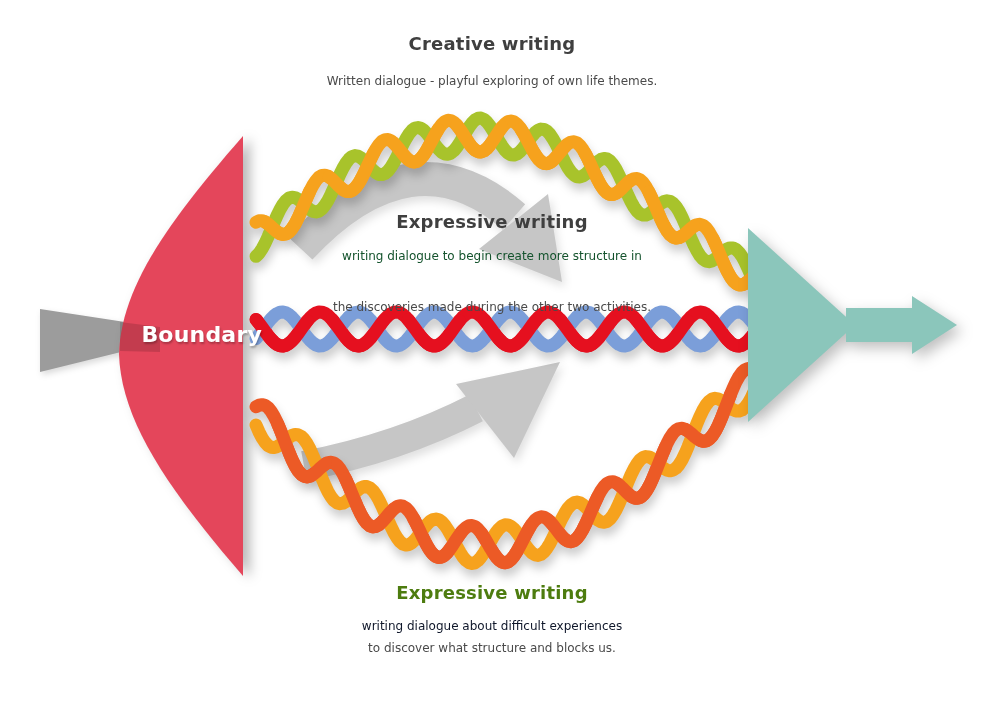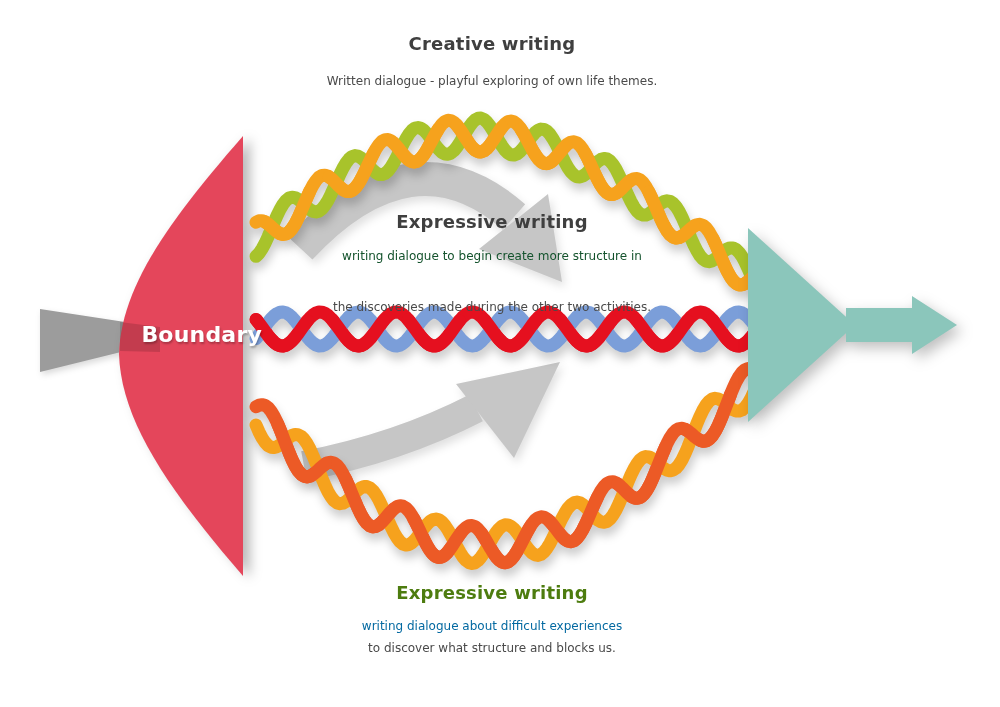--- a/index.html
+++ b/index.html
@@ -88,18 +88,18 @@
 </svg>
 
 <div class="txt center-col heading" id="creative-title" style="color: rgb(63, 63, 63);">Creative writing</div>
 <div class="txt center-col body-line" id="creative-desc" style="color: rgb(74, 74, 74);">Written dialogue - playful exploring of own life themes.</div>
 
 <div class="txt center-col heading" id="reflective-title" style="color: rgb(63, 63, 63);">Expressive writing</div>
 <div class="txt center-col body-line" id="reflective-desc1" style="color: #14532d;">writing dialogue to begin create more structure in</div>
 <div class="txt center-col body-line" id="reflective-desc2" style="color: rgb(74, 74, 74); margin-top: 28px;">the discoveries made during the other two activities.</div>
 
 <div class="txt center-col heading" id="expressive-title" style="color: #4d7c0f;">Expressive writing</div>
-<div class="txt center-col body-line" id="expressive-desc1" style="color: #0369a1;">writing dialogue about difficult experiences</div>
+<div class="txt center-col body-line" id="expressive-desc1" style="color: #0f172a;">writing dialogue about difficult experiences</div>
 <div class="txt center-col body-line" id="expressive-desc2" style="color: rgb(74, 74, 74);">to discover what structure and blocks us.</div>
 
 <div class="txt" id="boundary-label" style="color: rgb(255, 255, 255);">
   <span class="bl-line">Boundary</span>
 </div>
 
 </body></html>

